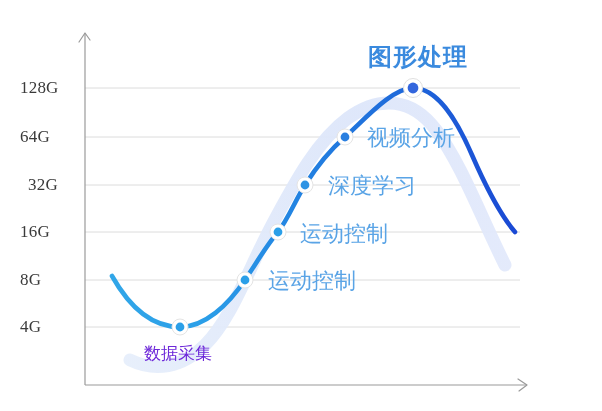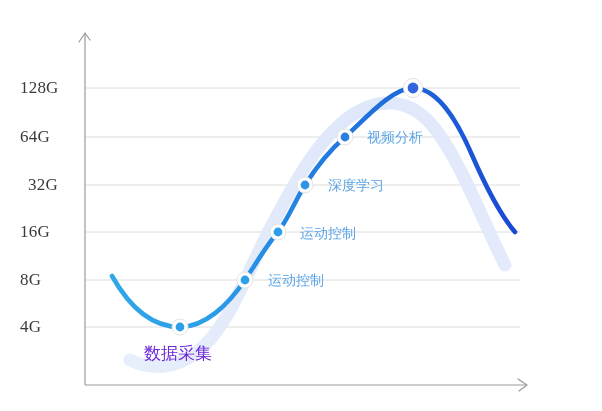--- a/index.html
+++ b/index.html
@@ -15,21 +15,21 @@
     position:absolute;
     font-size:17px;
     color:#3a3a3a;
     white-space:nowrap;
     letter-spacing:0.2px;
     transform:translateY(-50%);
     font-family:"Liberation Serif","DejaVu Serif",serif;
   }
   .point-label{
     position:absolute;
-    font-size:14px;
+    font-size:22px;
     color:#5aa4e6;
     white-space:nowrap;
     transform:translateY(-50%);
     font-family:"DejaVu Sans","Liberation Sans",sans-serif;
     font-weight:500;
   }
   .peak-label{
     position:absolute;
     font-size:24px;
     color:#3a8ade;
@@ -140,14 +140,15 @@
   <div class="axis-tick-label" style="left:28px;top:185px;width:55px;">32G</div>
   <div class="axis-tick-label" style="left:20px;top:232px;width:55px;">16G</div>
   <div class="axis-tick-label" style="left:20px;top:280px;width:55px;">8G</div>
   <div class="axis-tick-label" style="left:20px;top:327px;width:55px;">4G</div>
 
   <div class="below-label" style="left:178px;top:353px;">数据采集</div>
   <div class="point-label" style="left:268px;top:281px;">运动控制</div>
   <div class="point-label" style="left:300px;top:234px;">运动控制</div>
   <div class="point-label" style="left:328px;top:186px;">深度学习</div>
   <div class="point-label" style="left:367px;top:138px;">视频分析</div>
+  <div class="peak-label" style="left:418px;top:57px;">图形处理</div>
 
 </div>
 
 </body></html>

